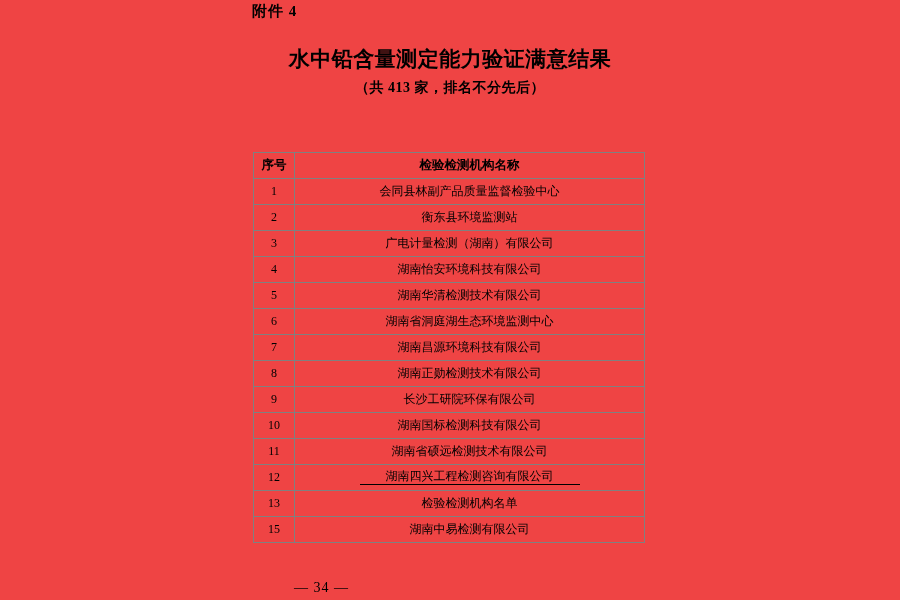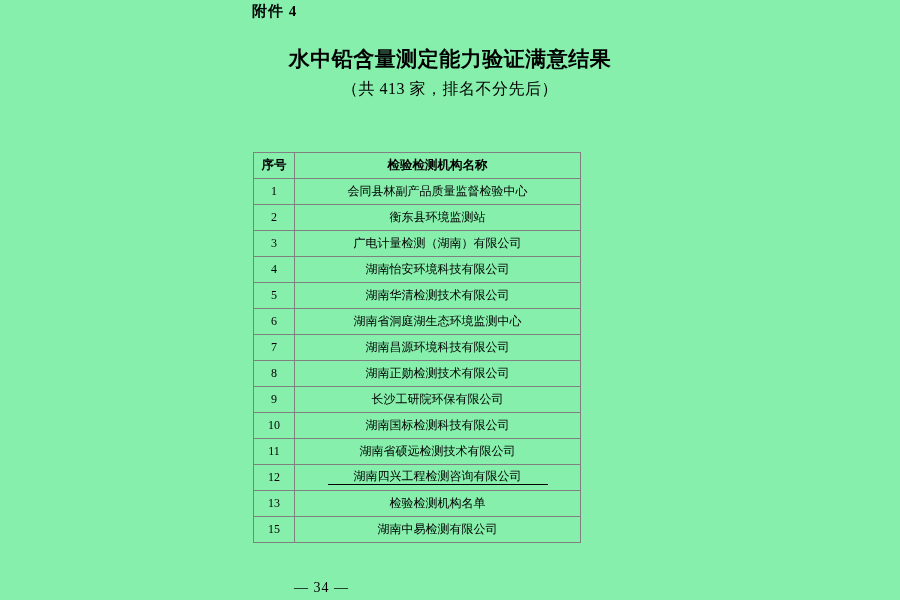--- a/index.html
+++ b/index.html
@@ -4,21 +4,21 @@
 <style>
   html, body {
     margin: 0;
     padding: 0;
     background: #ffffff;
   }
   .page {
     position: relative;
     width: 900px;
     height: 600px;
-    background: #86efac;
+    background: #ef4444;
     overflow: hidden;
     font-family: "Liberation Serif", "DejaVu Serif", serif;
     color: #000000;
   }
   .attachment-label {
     position: absolute;
     left: 252px;
     top: 2px;
     font-size: 15px;
     font-weight: bold;
@@ -38,30 +38,30 @@
     line-height: 30px;
   }
   .title-line2 {
     font-size: 21px;
     font-weight: bold;
     letter-spacing: 1.5px;
     line-height: 30px;
   }
   .subtitle {
     margin-top: 5px;
-    font-size: 16px;
-    font-weight: 400;
+    font-size: 14px;
+    font-weight: 700;
     letter-spacing: 0.5px;
     text-align: center;
   }
   table.org-table {
     position: absolute;
     left: 253px;
     top: 152px;
-    width: 328px;
+    width: 392px;
     border-collapse: collapse;
     table-layout: fixed;
   }
   table.org-table th,
   table.org-table td {
     border: 1px solid #808080;
     height: 25px;
     text-align: center;
     vertical-align: middle;
     font-size: 12px;

